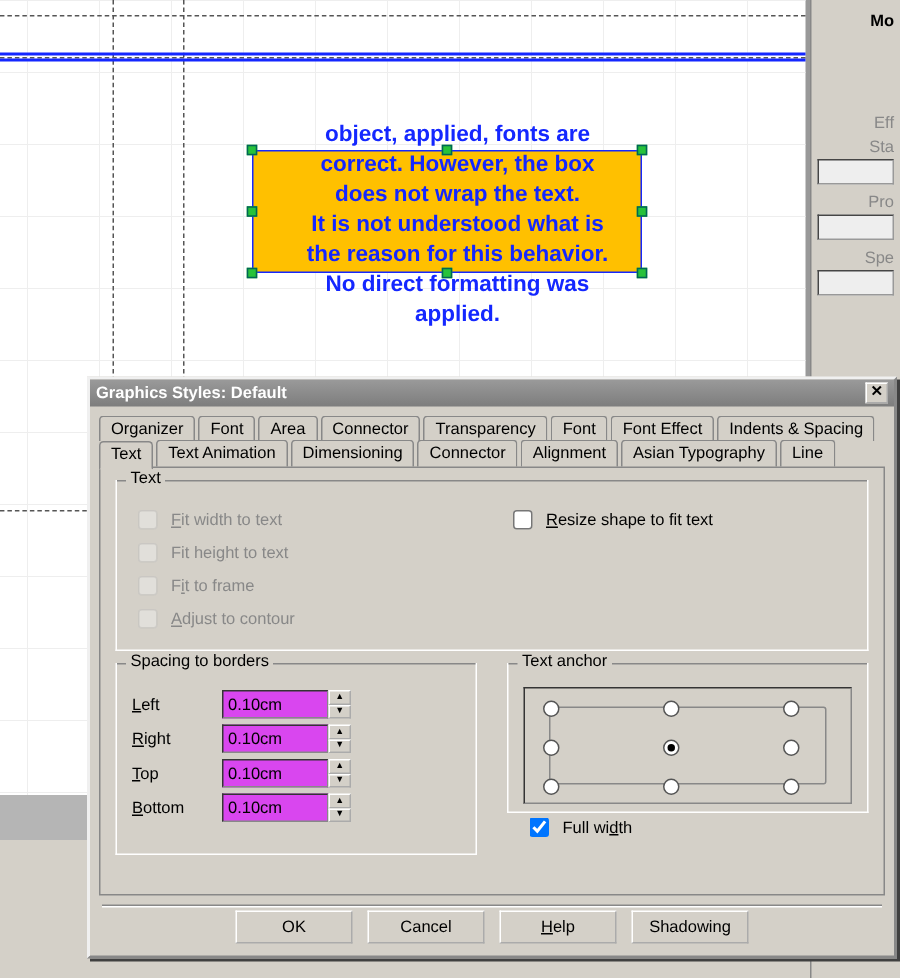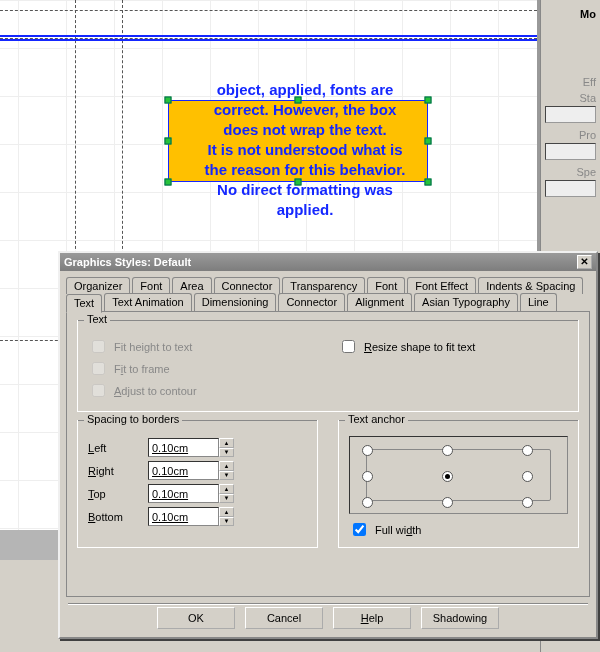--- a/index.html
+++ b/index.html
@@ -110,21 +110,21 @@
   }
   .row { display:flex; align-items:center; gap:6px; margin:3px 0; font-size:11px;}
   .row.dim { color:#888; }
   .row.dim input[type=checkbox]{ filter:grayscale(1) opacity(.6); }
   .u { text-decoration:underline; }
   .col2 { display:flex; gap:20px; }
   .col2 > div { flex:1; }
   .spacing-row { display:flex; align-items:center; gap:10px; margin:4px 0;}
   .spacing-row label { width:50px; }
   .spinbox { display:flex; width:86px; height:19px; }
-  .spinbox input { flex:1; border:1px inset #888; font-size:11px; padding:1px 3px; background:#ffffff; width:56px;text-decoration:underline;}
+  .spinbox input { flex:1; border:1px inset #888; font-size:11px; padding:1px 3px; background:#d946ef; width:56px;}
   .spinbox .sp { width:15px; display:flex; flex-direction:column; }
   .spinbox .sp button { flex:1; border:1px outset #fff; background:#d4d0c8; font-size:6px; line-height:6px; padding:0;}
   .anchor-box {
     border:1px inset #888; background:#d4d0c8; height:78px; position:relative; margin-top:2px;
   }
   .anchor-inner { position:absolute; left:16px; right:16px; top:12px; bottom:12px; border:1px solid #888; border-radius:2px;}
   .aradio { position:absolute; width:11px; height:11px; border-radius:50%; background:#fff; border:1px solid #555;}
   .aradio.sel::after{content:"";position:absolute;left:2px;top:2px;width:5px;height:5px;border-radius:50%;background:#000;}
   .btnbar { position:absolute; left:0; right:0; bottom:8px; display:flex; justify-content:center; gap:10px;}
   .btn { width:78px; height:22px; border:1px outset #fff; background:#d4d0c8; font-size:11px;}
@@ -212,20 +212,24 @@
     </div>
   </div>
 
   <div class="panel">
     <div class="groupbox">
       <span class="legend">Text</span>
       <div class="col2">
         <div>
           <div class="row dim">
               <input type="checkbox" disabled="" style="">
+              <span><span class="u">F</span>it width to text</span>
+            </div>
+          <div class="row dim">
+              <input type="checkbox" disabled="" style="">
               <span>Fit hei<span class="u">g</span>ht to text</span>
             </div>
           <div class="row dim">
               <input type="checkbox" disabled="" style="">
               <span>F<span class="u">i</span>t to frame</span>
             </div>
           <div class="row dim">
               <input type="checkbox" disabled="" style="">
               <span><span class="u">A</span>djust to contour</span>
             </div>
@@ -279,21 +283,21 @@
               <input value="0.10cm" style="">
               <div class="sp">
                   <button>▲</button>
                   <button>▼</button>
                 </div>
             </div>
           </div>
         </div>
       </div>
       <div>
-        <div class="groupbox" style="height:128px">
+        <div class="groupbox" style="height:100px">
           <span class="legend">Text anchor</span>
           <div class="anchor-box">
             <div class="anchor-inner"></div>
             <div class="aradio" style="left:12px;top:8px"></div>
             <div class="aradio" style="left:92px;top:8px"></div>
             <div class="aradio" style="left:172px;top:8px"></div>
             <div class="aradio" style="left:12px;top:34px"></div>
             <div class="aradio sel" style="left:92px;top:34px"></div>
             <div class="aradio" style="left:172px;top:34px"></div>
             <div class="aradio" style="left:12px;top:60px"></div>

